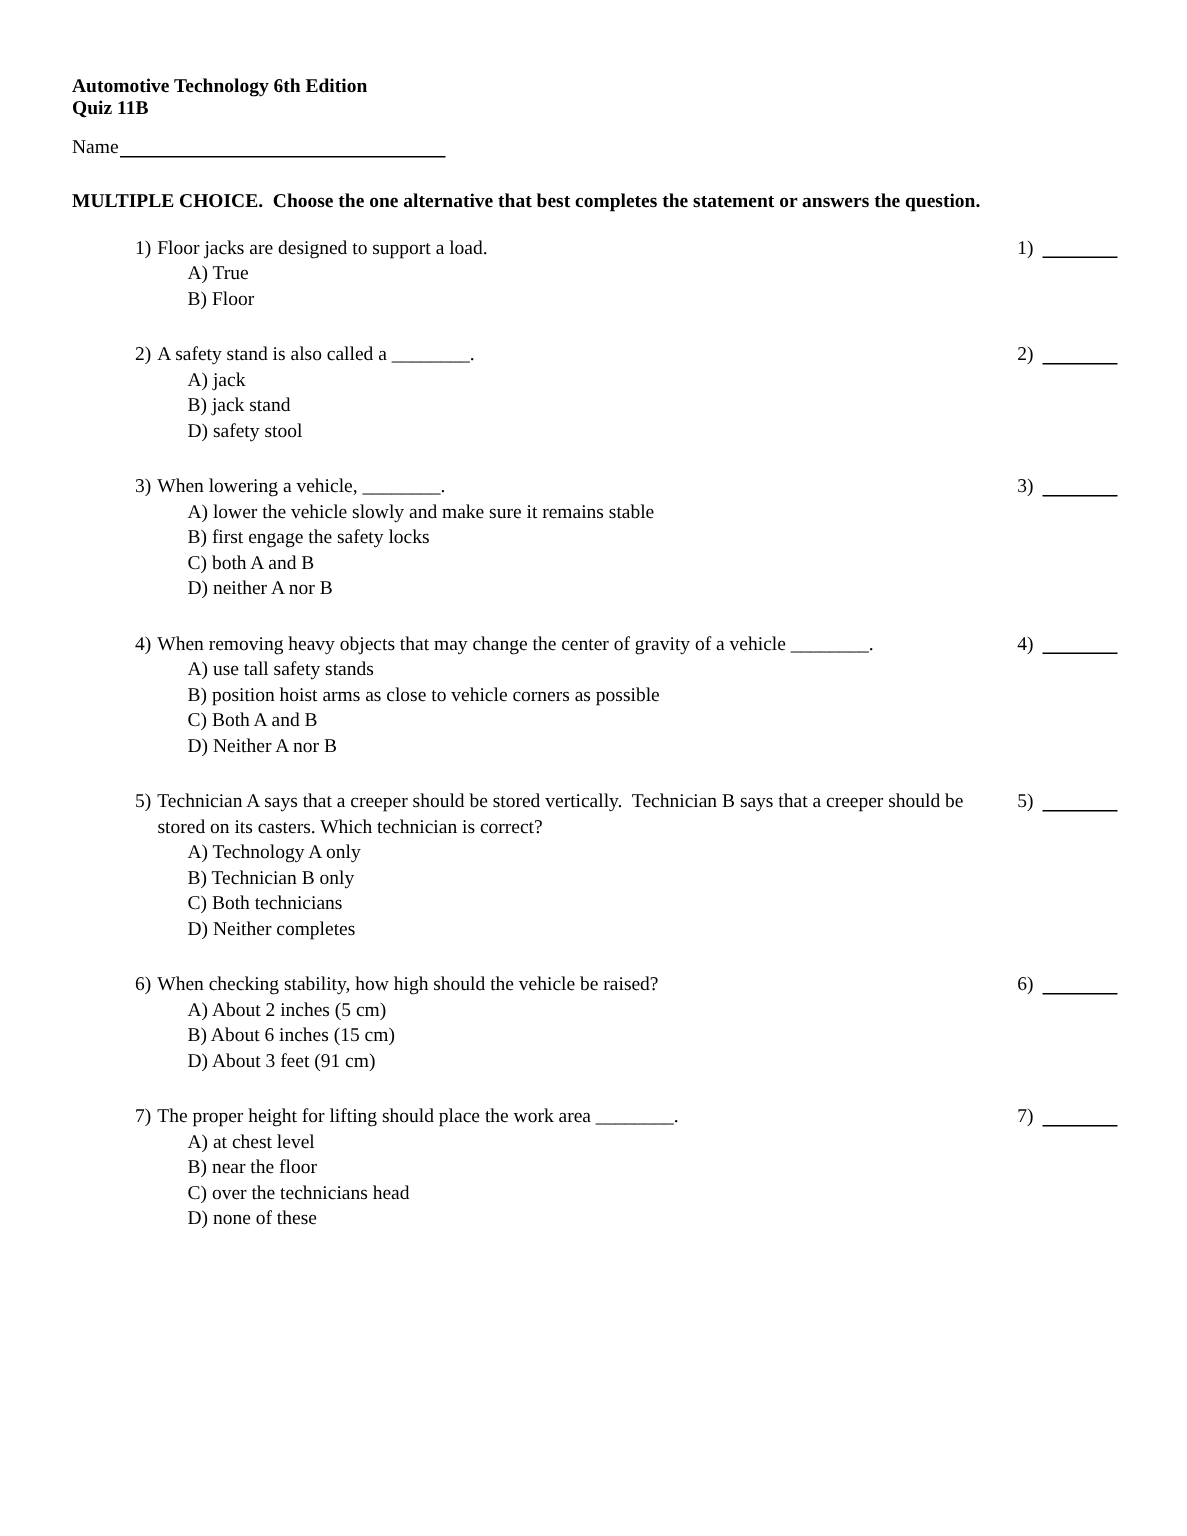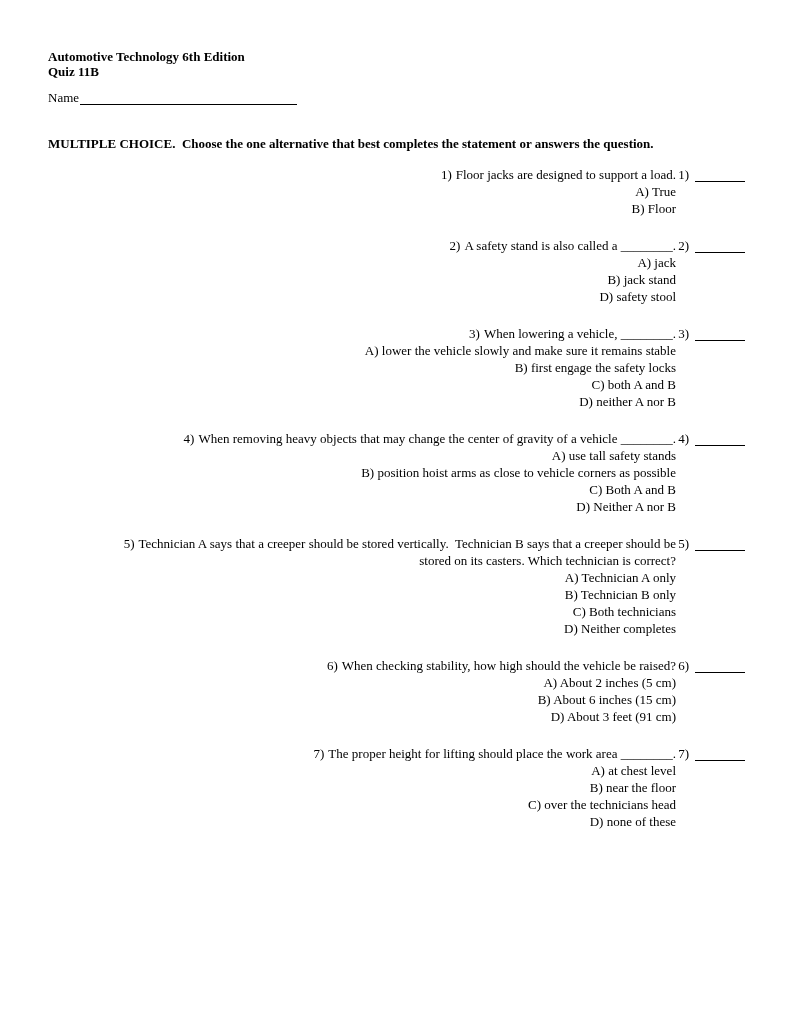--- a/index.html
+++ b/index.html
@@ -32,28 +32,27 @@
   }
   .name-underline {
     display: inline-block;
     width: 217px;
     height: 0;
     border-bottom: 1px solid #000;
     vertical-align: -3px;
     margin-left: 1px;
   }
   .instructions {
-    margin-top: 31px;
+    margin-top: 21px;
     font-weight: bold;
     line-height: 15px;
   }
   .questions {
     margin-top: 15px;
-    margin-left: 63px;
-    text-align: right;
+    margin-left: 42px;
   }
   .question {
     display: flex;
     align-items: flex-start;
     margin-bottom: 20px;
     line-height: 17px;
   }
   .q-main {
     width: 565px;
   }
@@ -169,21 +168,21 @@
       <span class="a-number">4)</span><span class="answer-line"></span>
     </div>
   </div>
 
   <div class="question">
     <div class="q-main">
       <div class="q-stem">
         <span class="q-number">5)</span><span class="q-text">Technician A says that a creeper should be stored vertically.&nbsp; Technician B says that a creeper should be stored on its casters. Which technician is correct?</span>
       </div>
       <div class="q-options">
-            <div class="q-option">A) Technician A only</div>
+            <div class="q-option">A) Technology A only</div>
             <div class="q-option">B) Technician B only</div>
             <div class="q-option">C) Both technicians</div>
             <div class="q-option">D) Neither completes</div>
           </div>
     </div>
     <div class="q-answer">
       <span class="a-number">5)</span><span class="answer-line"></span>
     </div>
   </div>
 

